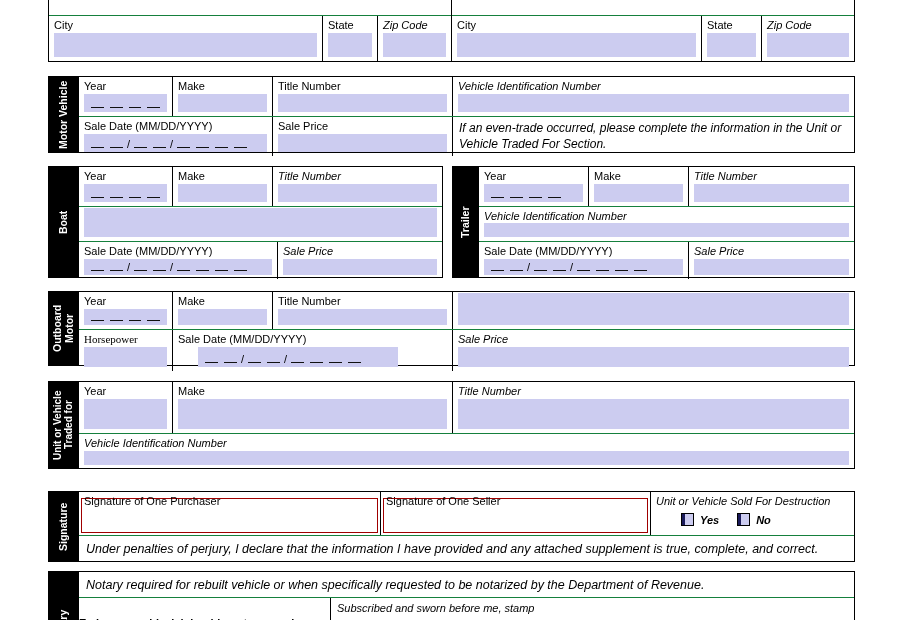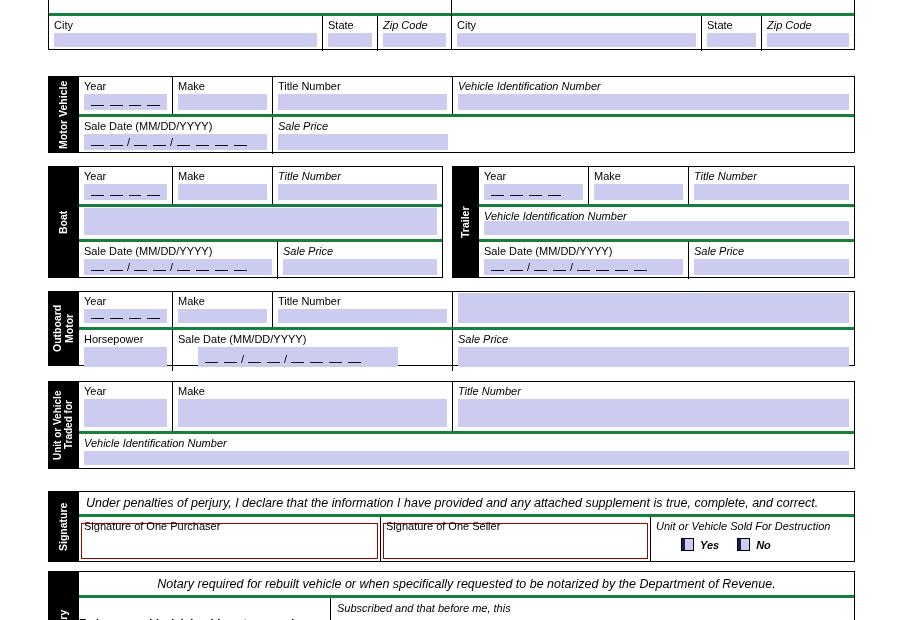--- a/index.html
+++ b/index.html
@@ -15,21 +15,21 @@
     font-weight:bold; font-size:10.5px; line-height:1.15; flex:none;
   }
   .grid {
     flex:1; border:1.4px solid #000; background:#fff;
     display:flex; flex-direction:column;
   }
   .tgrid {
     border:1.4px solid #000; border-top:none; background:#fff;
     display:flex; flex-direction:column;
   }
-  .row { display:flex; border-bottom:3px solid #15803d; flex:none; }
+  .row { display:flex; border-bottom:1px solid #15803d; flex:none; }
   .row:last-child { border-bottom:none; }
   .row.grow { flex:1; }
   .cell { border-right:1px solid #000; display:flex; flex-direction:column; position:relative; flex:none; }
   .cell:last-child { border-right:none;font-style:italic; }
   .cell.grow { flex:1; }
   .lbl { font-size:11px; padding:3px 5px 1px 5px; white-space:nowrap; overflow:hidden; }
   .fill {
     background:var(--field_fill,#ccccf0); margin:1px 5px 4px 5px; flex:1;
     display:flex; align-items:flex-end; padding:2px 4px; min-height:14px;
   }
@@ -47,21 +47,21 @@
     width:13px; height:13px; border:1px solid #000; background:var(--field_fill,#ccccf0);
     box-shadow: inset 3px 0 0 var(--checkbox_accent,#1a1a5a); flex:none;
   }
   .cbl { font-size:11px; font-weight:bold; margin:0 18px 0 6px; }
   .emb { font-size:11px; font-weight:bold; padding-top:6px;margin-top:13px; }
   .sub { font-size:11px; padding:4px 6px; }
 </style>
 </head>
 <body>
 
-<div class="sec" style="left:48px; top:0; width:807px; height:50px;border-radius:10px;">
+<div class="sec" style="left:48px; top:0; width:807px; height:62px;border-radius:10px;">
   <div class="tgrid" style="width:404px;">
     <div class="row" style="height:16px;">
         <div class="cell grow"></div>
       </div>
     <div class="row grow">
       <div class="cell" style="width:274px;">
         <span class="lbl">City</span>
         <div class="fill"></div>
       </div>
       <div class="cell" style="width:55px;">
@@ -134,20 +134,23 @@
             <i class="bl"></i>
             <i class="bl"></i>
             <i class="bl"></i>
             <i class="bl"></i>
         </div>
       </div>
       <div class="cell" style="width:180px;">
         <span class="lbl">Sale Price</span>
         <div class="fill"></div>
       </div>
+      <div class="cell grow">
+        <span class="note">If an even-trade occurred, please complete the information in the Unit or Vehicle Traded For Section.</span>
+      </div>
     </div>
   </div>
 </div>
 
 <div class="sec" style="left:48px; top:166px; width:395px; height:112px;">
   <div class="vlabel" style="width:30px;">Boat</div>
   <div class="grid">
     <div class="row" style="height:40px;">
       <div class="cell" style="width:94px;">
         <span class="lbl">Year</span>
@@ -267,21 +270,21 @@
       </div>
       <div class="cell" style="width:180px;">
         <span class="lbl">Title Number</span>
         <div class="fill"></div>
       </div>
       <div class="cell grow">
         <div class="fill"></div>
       </div>
     </div>
     <div class="row grow">
-      <div class="cell" style="width:94px;">
+      <div class="cell" style="width:94px;font-family:Liberation Serif, serif;">
         <span class="lbl">Horsepower</span>
         <div class="fill"></div>
       </div>
       <div class="cell" style="width:280px;">
         <span class="lbl">Sale Date (MM/DD/YYYY)</span>
         <div class="fill fit" style="width:200px; margin-left:25px;">
           <i class="bl"></i>
             <i class="bl"></i>
             <span class="slash">/</span>
             <i class="bl"></i>
@@ -323,57 +326,57 @@
         <span class="lbl">Vehicle Identification Number</span>
         <div class="fill"></div>
       </div>
     </div>
   </div>
 </div>
 
 <div class="sec" style="left:48px; top:491px; width:807px; height:71px;">
   <div class="vlabel" style="width:30px;">Signature</div>
   <div class="grid">
-    <div class="row" style="height:25px;">
-      <div class="cell grow" style="justify-content:center;">
-        <span class="stmt" style="padding-top:0; padding-bottom:0;">Under penalties of perjury, I declare that the information I have provided and any attached supplement is true, complete, and correct.</span>
-      </div>
-    </div>
     <div class="row grow">
       <div class="cell" style="width:302px;">
         <span class="lbl" style="position:relative; z-index:1;">Signature of One Purchaser</span>
         <div class="sigbox"></div>
       </div>
       <div class="cell" style="width:270px;">
         <span class="lbl" style="position:relative; z-index:1;">Signature of One Seller</span>
         <div class="sigbox"></div>
       </div>
       <div class="cell grow">
         <span class="lbl">Unit or Vehicle Sold For Destruction</span>
         <div class="cbrow">
           <span class="cb"></span>
           <span class="cbl">Yes</span>
           <span class="cb"></span>
           <span class="cbl">No</span>
         </div>
       </div>
     </div>
+    <div class="row" style="height:25px;">
+      <div class="cell grow" style="justify-content:center;">
+        <span class="stmt" style="padding-top:0; padding-bottom:0;">Under penalties of perjury, I declare that the information I have provided and any attached supplement is true, complete, and correct.</span>
+      </div>
+    </div>
   </div>
 </div>
 
 <div class="sec" style="left:48px; top:571px; width:807px; height:110px;">
   <div class="vlabel" style="width:30px;">Notary</div>
   <div class="grid">
     <div class="row" style="height:26px;">
-      <div class="cell grow" style="justify-content:center;align-items:center;">
+      <div class="cell grow" style="justify-content:center;">
         <span class="stmt" style="padding-top:0; padding-bottom:0;">Notary required for rebuilt vehicle or when specifically requested to be notarized by the Department of Revenue.</span>
       </div>
     </div>
     <div class="row grow">
       <div class="cell" style="width:252px;">
         <span class="emb">Embosser or black ink rubber stamp seal</span>
       </div>
       <div class="cell grow">
-        <span class="sub">Subscribed and that before me, this</span>
+        <span class="sub">Subscribed and sworn before me, stamp</span>
       </div>
     </div>
   </div>
 </div>
 
 </body></html>

